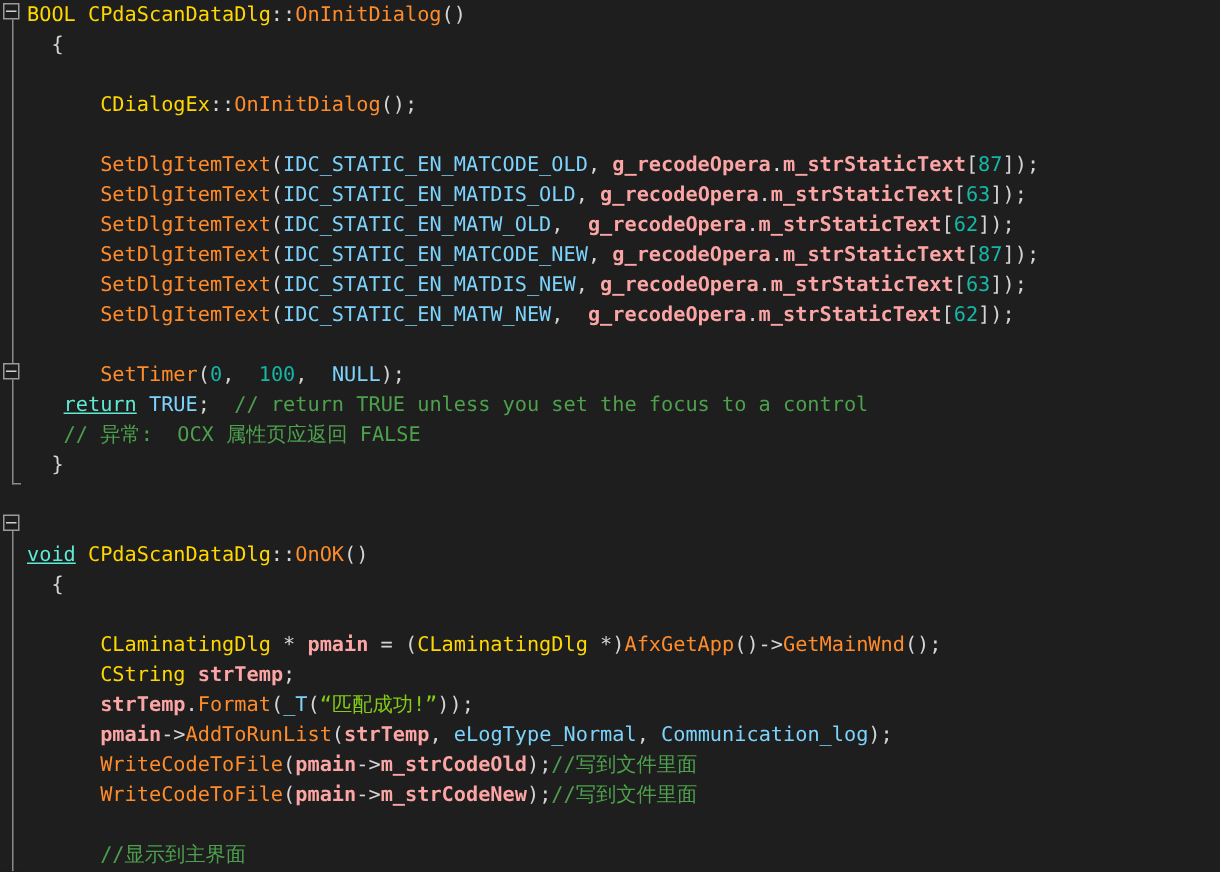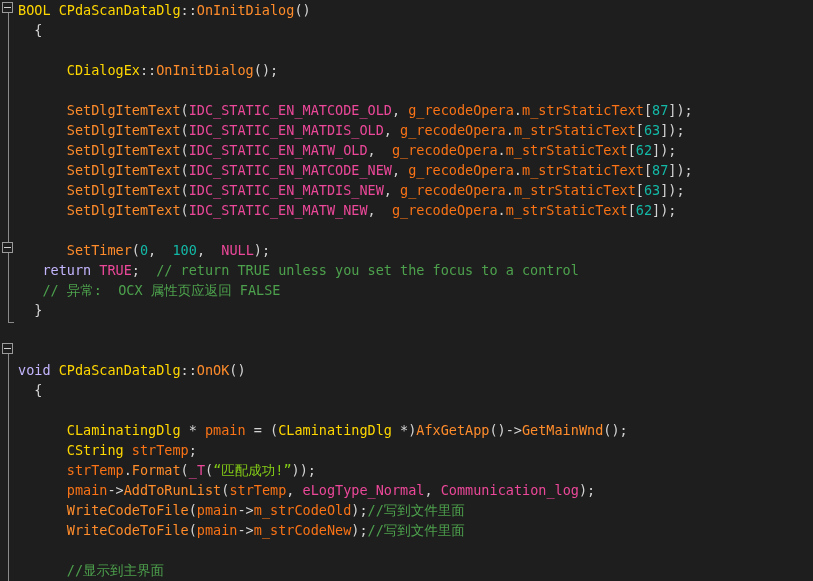--- a/index.html
+++ b/index.html
@@ -89,26 +89,26 @@
     white-space: pre;
     letter-spacing: 0px;
   }
   .ln {
     height: 20px;
     white-space: pre;
     overflow: visible;
   }
 
   
-  .t-plain   { color: #f97316; }   
+  .t-plain   { color: #fca5a5; font-weight: bold; }   
   .t-punct   { color: #d4d4d4; }   
-  .t-kw      { color: #c4b5fd; }   
+  .t-kw      { color: #5eead4; text-decoration: underline; }   
   .t-type    { color: #ffd700; }   
   .t-fn      { color: #ff8c2b; }   
-  .t-macro   { color: #ec4899; }   
+  .t-macro   { color: #7dd3fc; }   
   .t-num     { color: #14b8a6; }   
   .t-str     { color: #84cc16; }   
   .t-cmt     { color: #4da14d; text-align: right; }   
 </style>
 </head>
 <body>
 
 <div id="editor">
 
   <div class="gutter">

